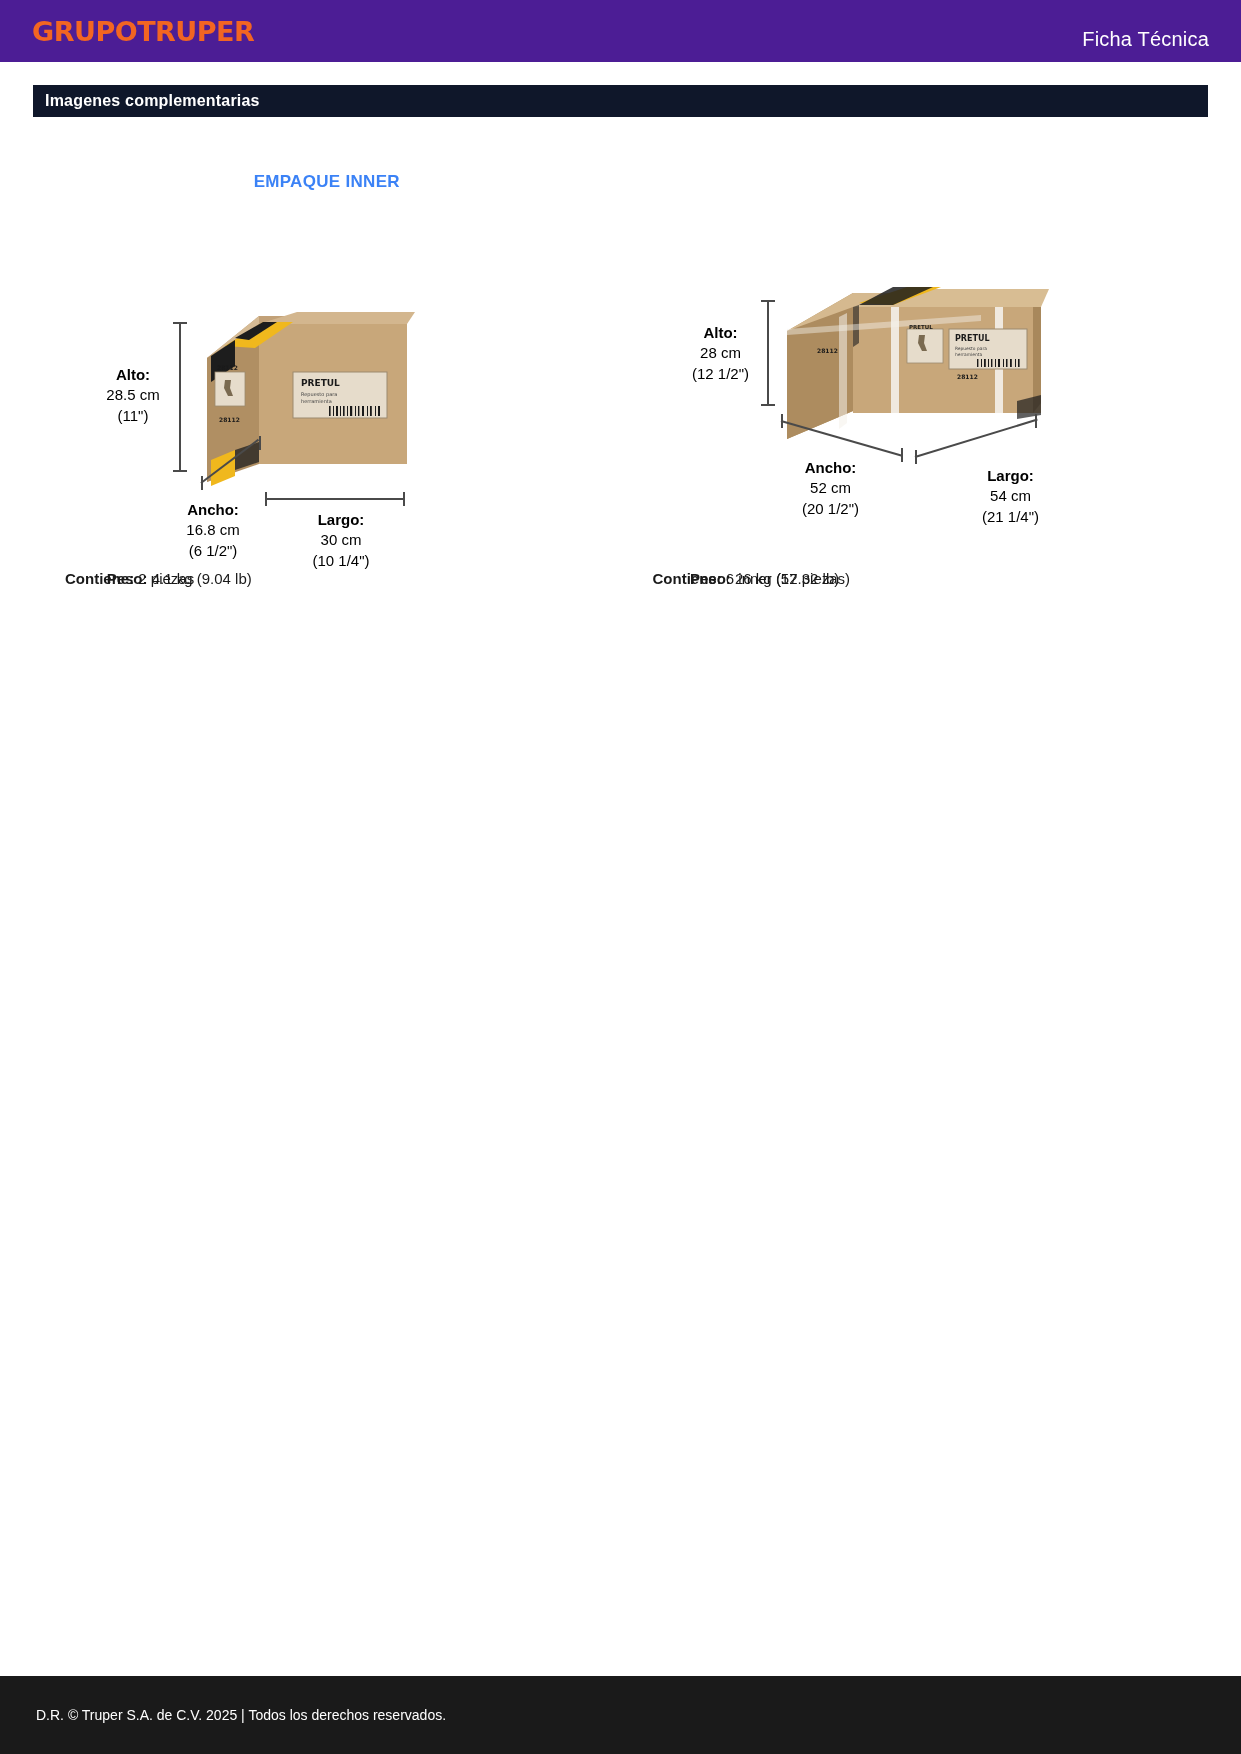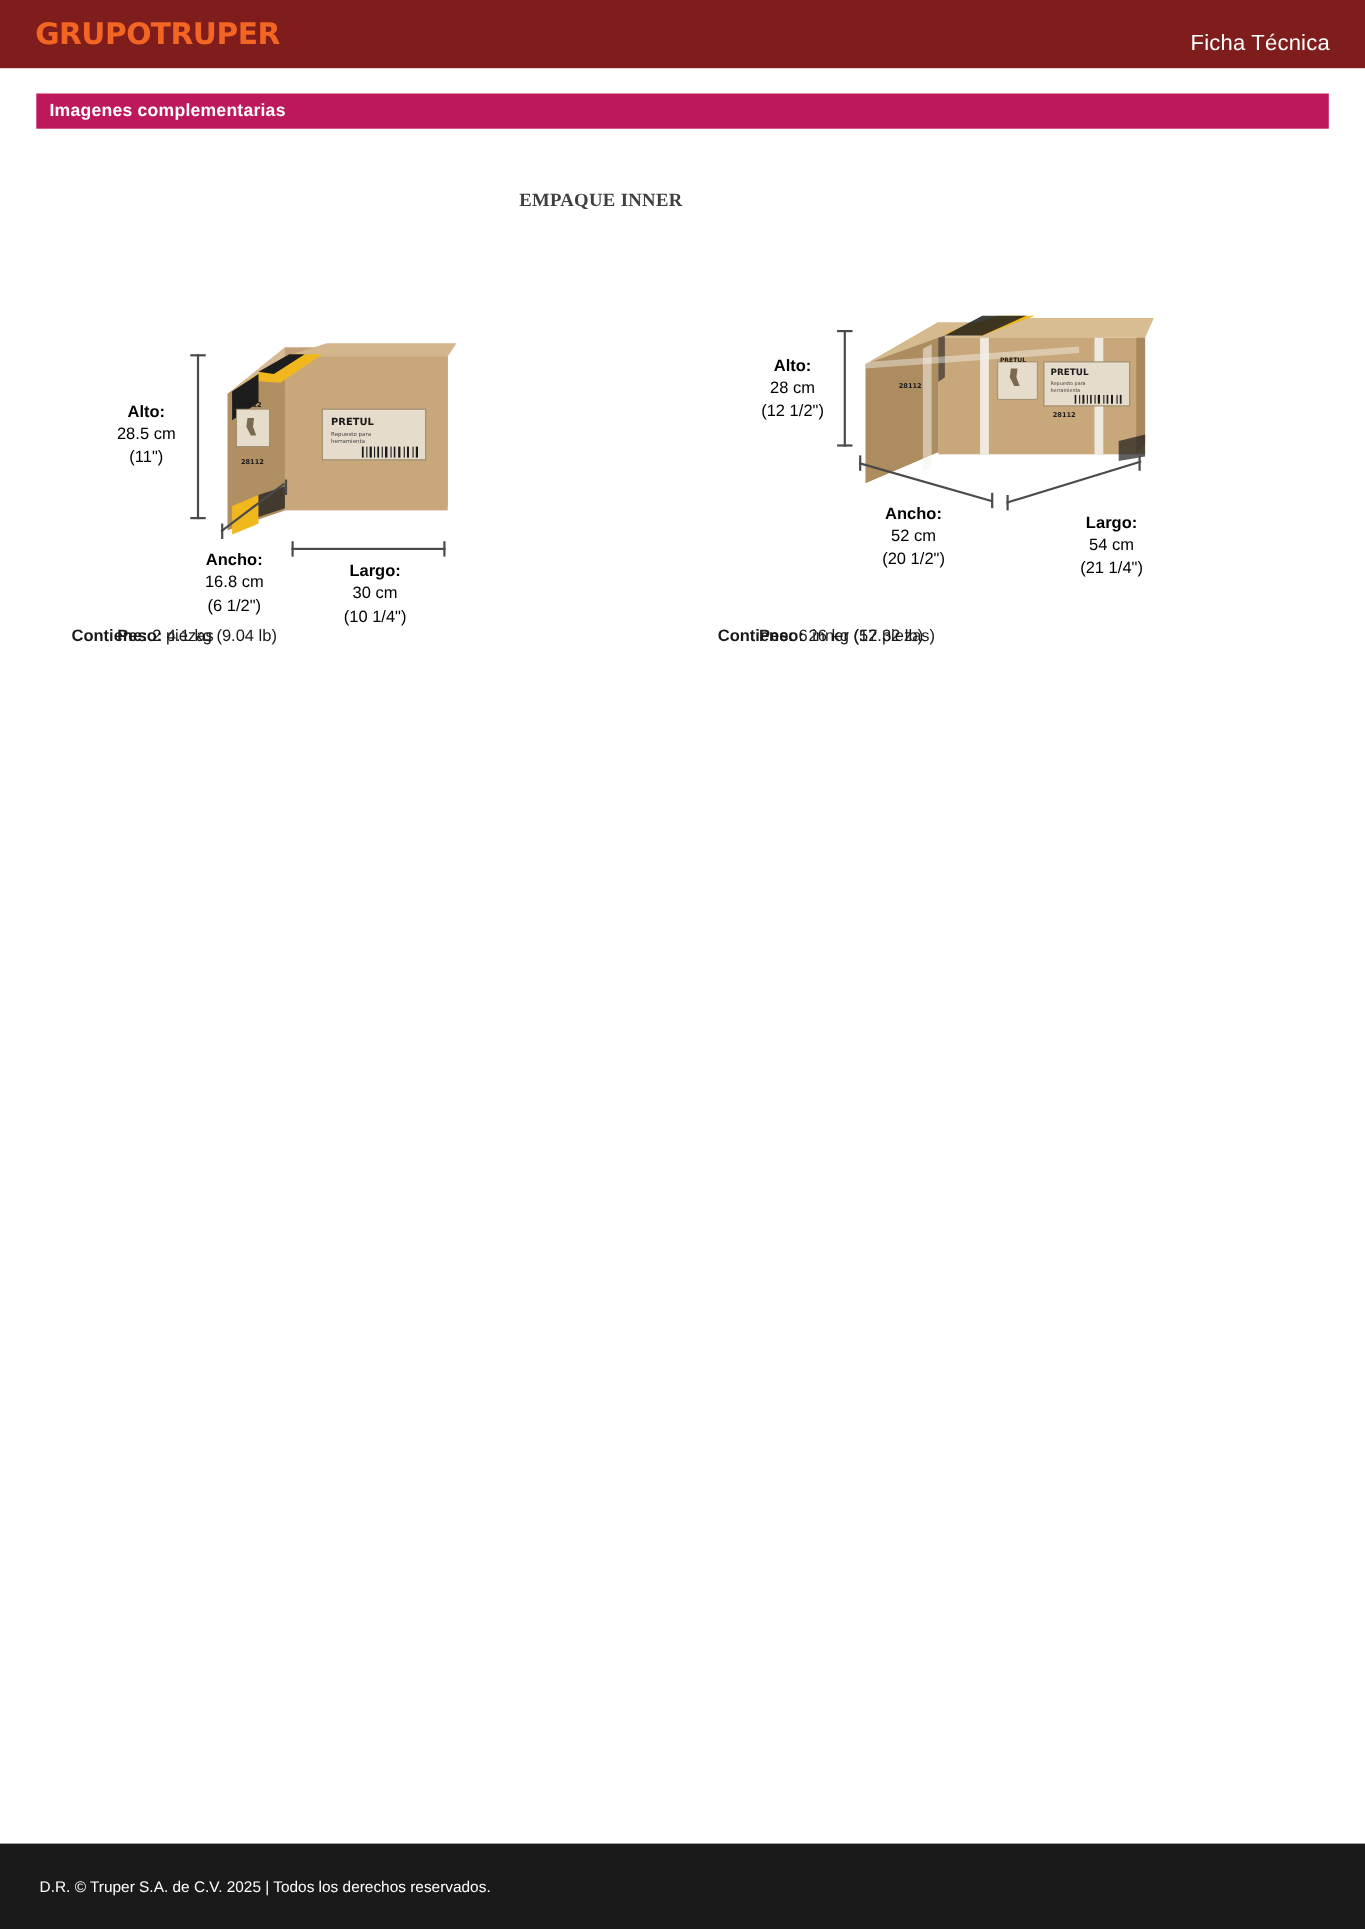--- a/index.html
+++ b/index.html
@@ -16,21 +16,21 @@
     background: #ffffff;
     overflow: hidden;
   }
 
   
   .header {
     position: absolute;
     top: 0; left: 0;
     width: 1241px;
     height: 62px;
-    background: #7f1d1d;
+    background: #4c1d95;
     display: flex;
     align-items: center;
     justify-content: space-between;
     padding: 0 32px;
   }
   .brand {
     font-size: 27px;
     font-weight: bold;
     letter-spacing: -0.5px;
     font-family: "DejaVu Sans", sans-serif;
@@ -44,21 +44,21 @@
     letter-spacing: 0.2px;
     margin-top: 16px;
   }
 
   
   .section-bar {
     position: absolute;
     top: 85px; left: 33px;
     width: 1175px;
     height: 32px;
-    background: #be185d;
+    background: #0f172a;
     display: flex;
     align-items: center;
     padding-left: 12px;
   }
   .section-bar .label {
     color: #ffffff;
     font-size: 16px;
     font-weight: bold;
     letter-spacing: 0.2px;
   }
@@ -66,27 +66,26 @@
   
   .panels {
     position: absolute;
     top: 150px; left: 33px;
     width: 1175px;
     display: flex;
   }
   .panel { width: 50%; position: relative; }
 
   .panel-title {
-    text-align: right;
+    text-align: center;
     font-size: 17px;
     font-weight: bold;
-    color: #404040;
+    color: #3b82f6;
     letter-spacing: 0.3px;
     margin-top: 22px;
-    font-family: Liberation Serif, serif;
   }
 
   .figure {
     position: relative;
     height: 340px;
     margin-top: 18px;
   }
 
   
   .box-wrap { position: absolute; }

